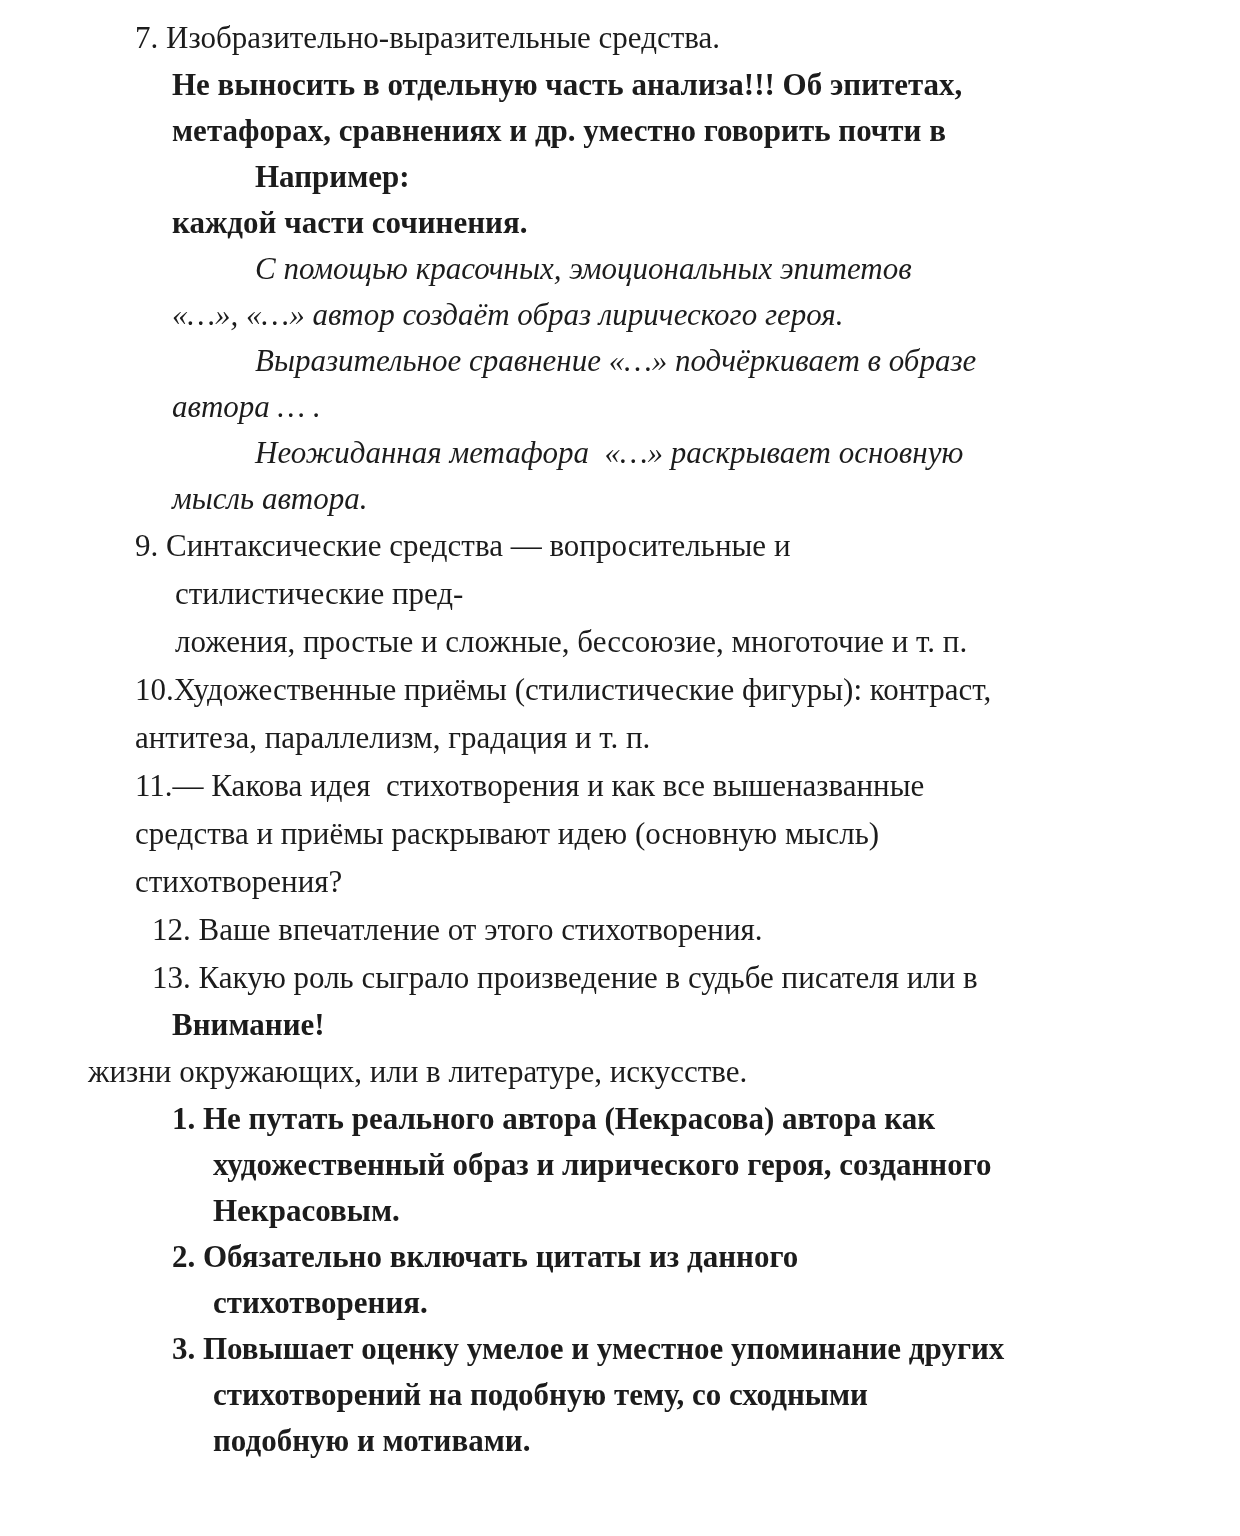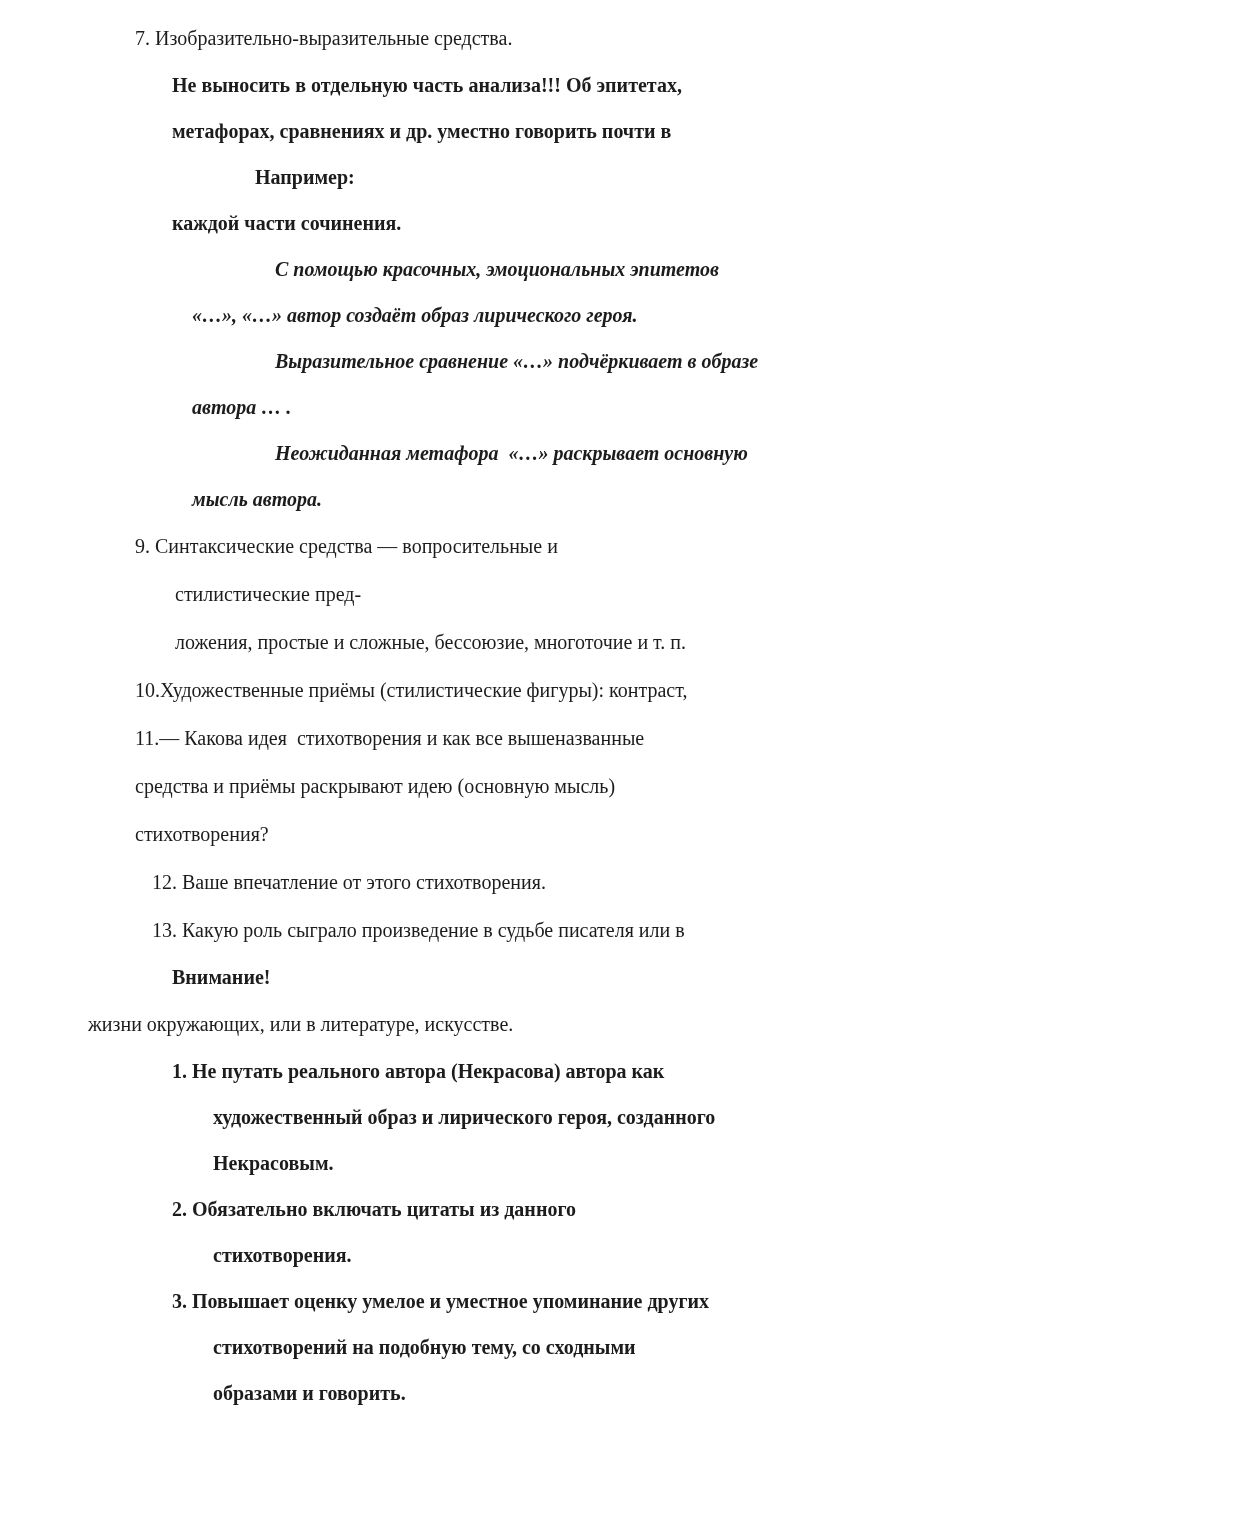--- a/index.html
+++ b/index.html
@@ -42,39 +42,39 @@
   }
 
   .body-block {
     position: absolute;
     left: 0;
     top: 14px;
     width: 1240px;
   }
 
   .line {
-    font-size: 20px;
+    font-size: 31px;
     line-height: 48px;
     white-space: pre-wrap;
     letter-spacing: 0px;
   }
 
   
   .ind-num      { padding-left: 135px; text-indent: 0; }   
   .ind-num2     { padding-left: 152px; }                   
   .ind-cont     { padding-left: 175px; }                   
   .ind-left     { padding-left: 135px; }                   
   .ind-bold     { padding-left: 172px; }                   
   .ind-example  { padding-left: 255px; }                   
   .ind-italic   { padding-left: 172px; }                   
   .ind-sub      { padding-left: 213px; }                   
   .ind-top      { padding-left: 88px; }                    
 
   .b  { font-weight: 700; }
-  .bi { font-weight: 700; font-style: italic; margin-left: 20px; }
+  .bi { font-weight: 400; font-style: italic; }
 
   .line.b, .line.bi { line-height: 46px; }
 </style>
 </head>
 <body>
 
 <div class="page">
 
   <div class="clipped-top">анализа.</div>
 
@@ -87,30 +87,31 @@
       <div class="line ind-example bi">С помощью красочных, эмоциональных эпитетов</div>
       <div class="line ind-italic bi">«…», «…» автор создаёт образ лирического героя.</div>
       <div class="line ind-example bi">Выразительное сравнение «…» подчёркивает в образе</div>
       <div class="line ind-italic bi">автора … .</div>
       <div class="line ind-example bi">Неожиданная метафора  «…» раскрывает основную</div>
       <div class="line ind-italic bi">мысль автора.</div>
       <div class="line ind-num">9. Синтаксические средства — вопросительные и</div>
       <div class="line ind-cont">стилистические пред-</div>
       <div class="line ind-cont">ложения, простые и сложные, бессоюзие, многоточие и т. п.</div>
       <div class="line ind-num">10.Художественные приёмы (стилистические фигуры): контраст,</div>
+      <div class="line ind-left">антитеза, параллелизм, градация и т. п.</div>
       <div class="line ind-num">11.— Какова идея  стихотворения и как все вышеназванные</div>
       <div class="line ind-left">средства и приёмы раскрывают идею (основную мысль)</div>
       <div class="line ind-left">стихотворения?</div>
       <div class="line ind-num2">12. Ваше впечатление от этого стихотворения.</div>
       <div class="line ind-num2">13. Какую роль сыграло произведение в судьбе писателя или в</div>
       <div class="line ind-bold b">Внимание!</div>
       <div class="line ind-top">жизни окружающих, или в литературе, искусстве.</div>
       <div class="line ind-bold b">1. Не путать реального автора (Некрасова) автора как</div>
       <div class="line ind-sub b">художественный образ и лирического героя, созданного</div>
       <div class="line ind-sub b">Некрасовым.</div>
       <div class="line ind-bold b">2. Обязательно включать цитаты из данного</div>
       <div class="line ind-sub b">стихотворения.</div>
       <div class="line ind-bold b">3. Повышает оценку умелое и уместное упоминание других</div>
       <div class="line ind-sub b">стихотворений на подобную тему, со сходными</div>
-      <div class="line ind-sub b">образами и говорить.</div>
+      <div class="line ind-sub b">подобную и мотивами.</div>
     </div>
 
 </div>
 
 </body></html>

